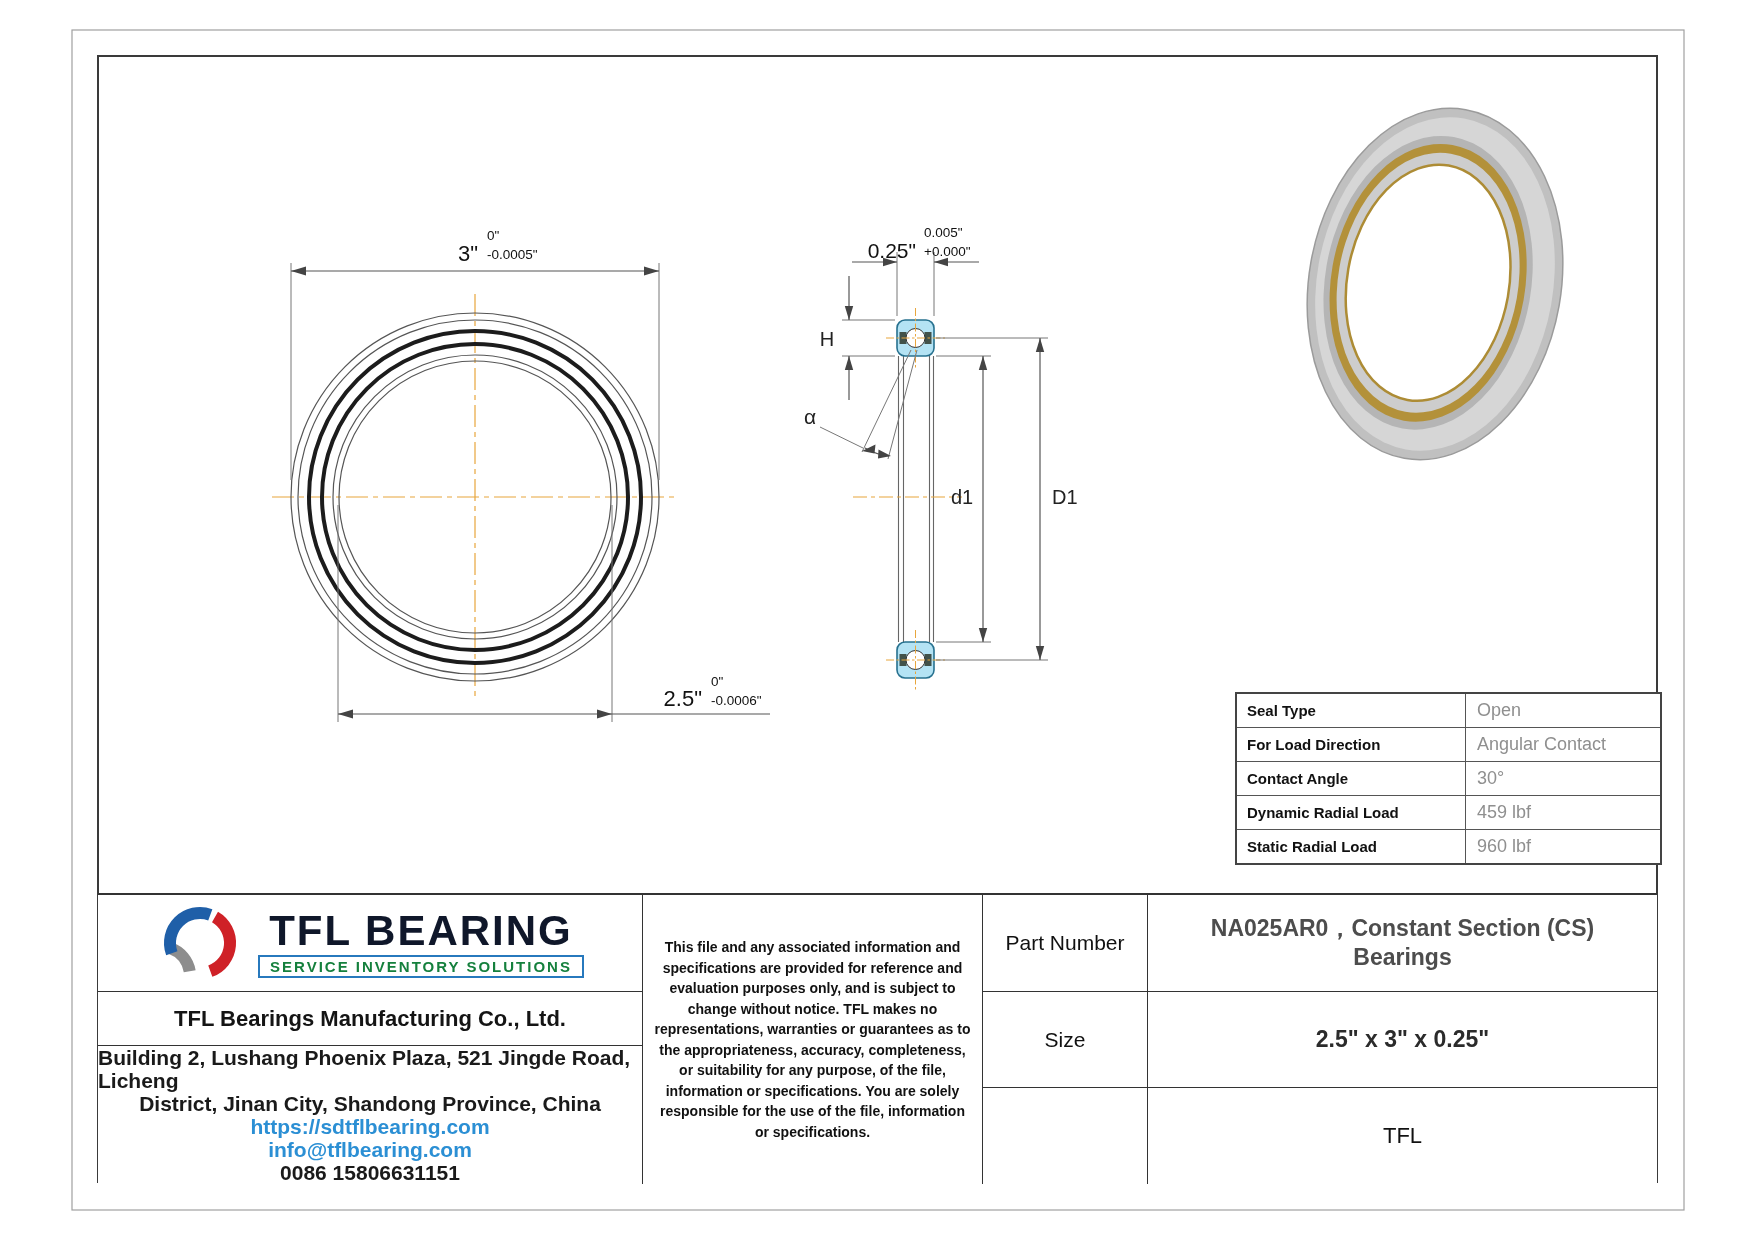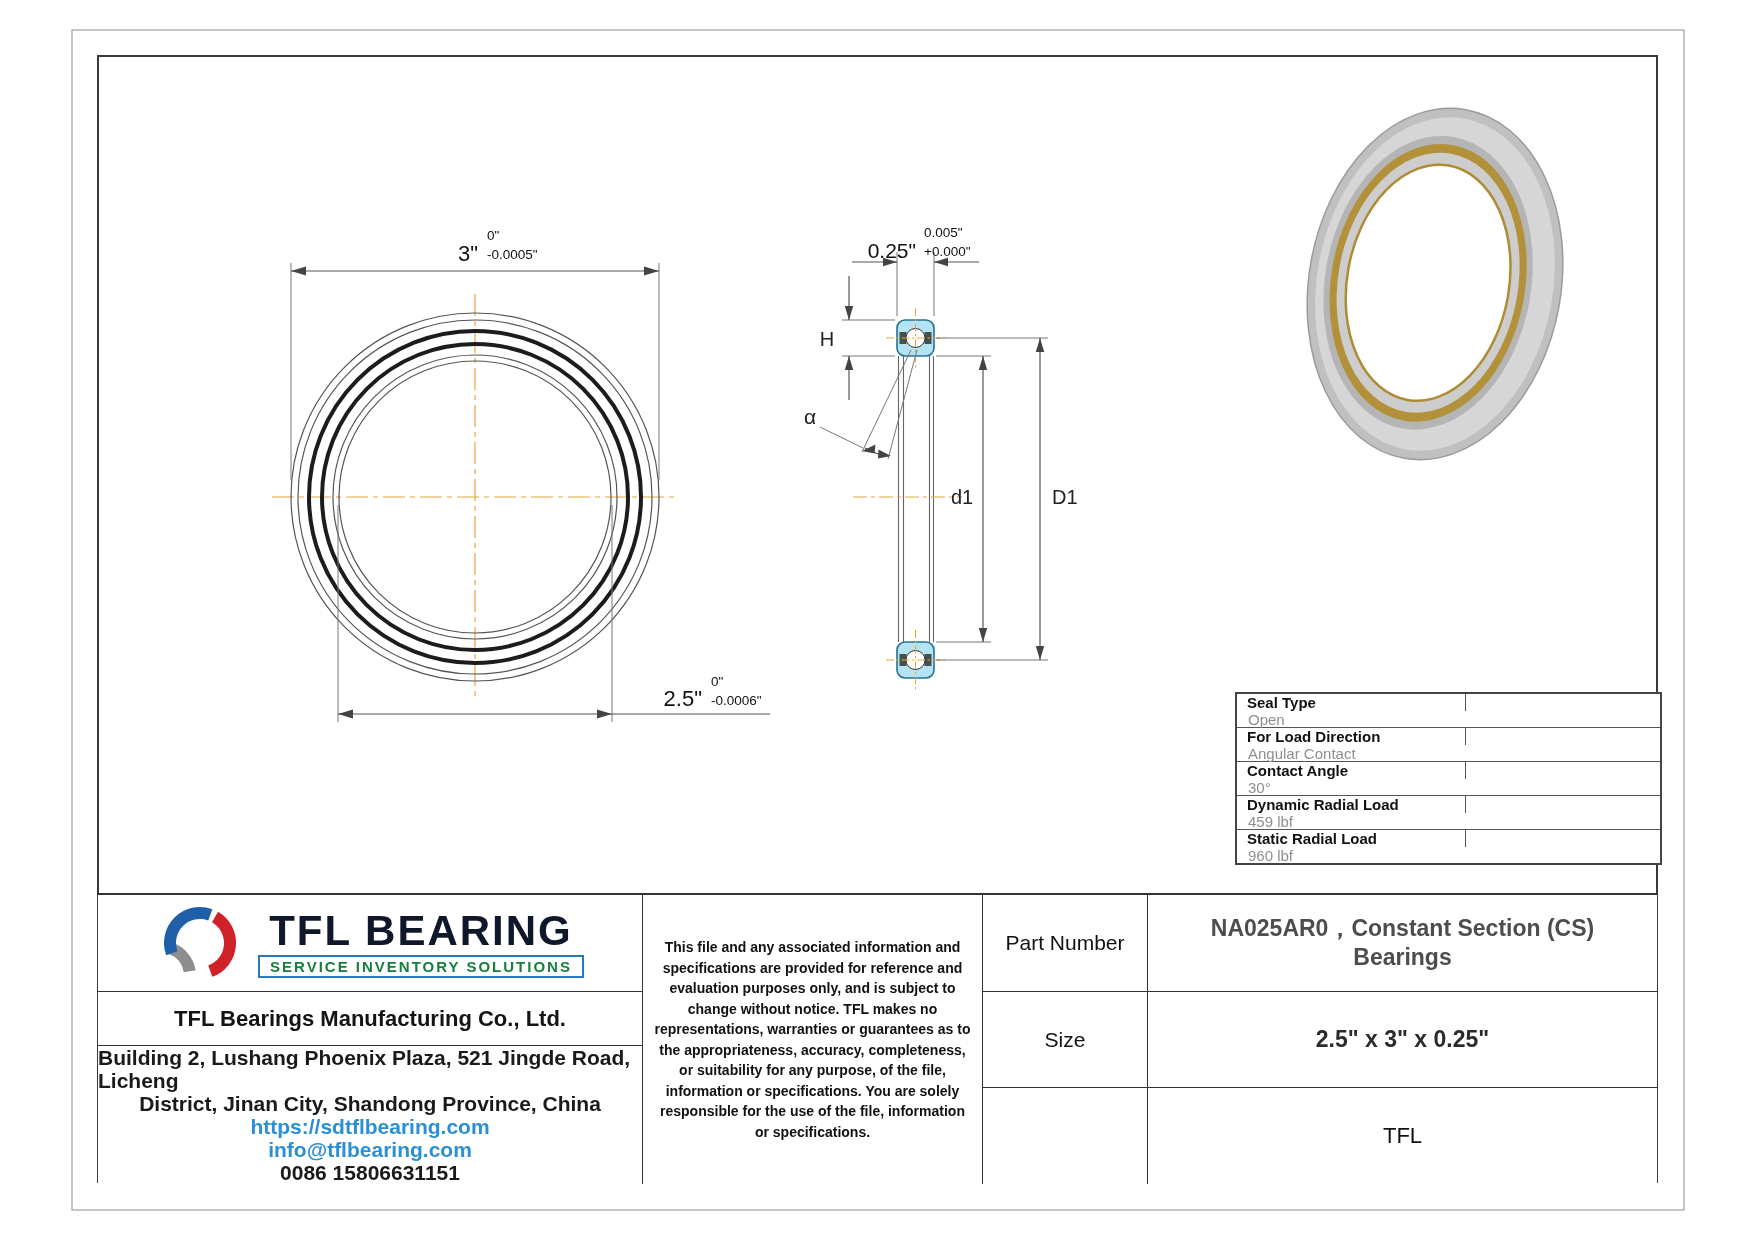--- a/index.html
+++ b/index.html
@@ -3,25 +3,25 @@
 <meta charset="utf-8">
 <style>
   html,body{margin:0;padding:0;background:#fff;}
   .page{position:relative;width:1755px;height:1240px;background:#fff;overflow:hidden;
         font-family:"Liberation Sans", sans-serif;color:#111;}
   svg text{font-family:"Liberation Sans", sans-serif;}
 
   
   .spec-table{position:absolute;left:1235px;top:692px;width:423px;border:2px solid #444;
               border-bottom:2px solid #444;background:#fff;}
-  .spec-row{display:flex;height:33px;border-bottom:1px solid #555;flex-direction:column;}
+  .spec-row{display:flex;height:33px;border-bottom:1px solid #555;}
   .spec-row:last-child{border-bottom:none;}
   .spec-label{width:218px;border-right:1px solid #555;display:flex;align-items:center;
               padding-left:10px;font-size:15px;font-weight:600;color:#111;}
-  .spec-value{flex:1;display:flex;align-items:center;padding-left:11px;font-size:15px;color:#8f8f8f;}
+  .spec-value{flex:1;display:flex;align-items:center;padding-left:11px;font-size:18px;color:#8f8f8f;}
 
   
   .title-block{position:absolute;left:98px;top:893px;width:1559px;height:289px;
                border-top:2px solid #333;display:flex;background:#fff;}
   .tb-col1{width:544px;border-right:1.5px solid #333;display:flex;flex-direction:column;}
   .tb-col2{width:339px;border-right:1.5px solid #333;display:flex;align-items:center;justify-content:center;}
   .tb-col3{width:164px;display:flex;flex-direction:column;border-right:1.5px solid #333;}
   .tb-col4{flex:1;display:flex;flex-direction:column;}
 
   .logo-cell{height:107px;border-bottom:1.5px solid #333;display:flex;align-items:center;justify-content:center;gap:14px;}

